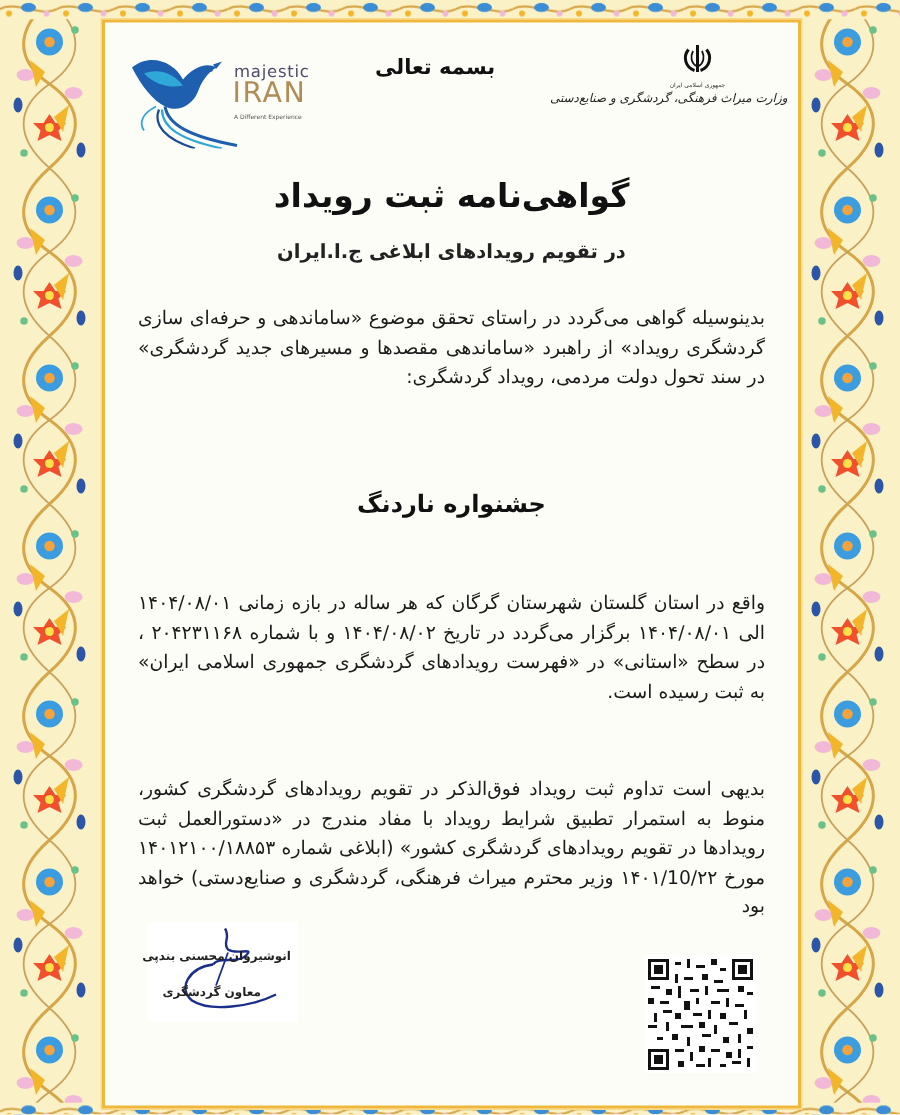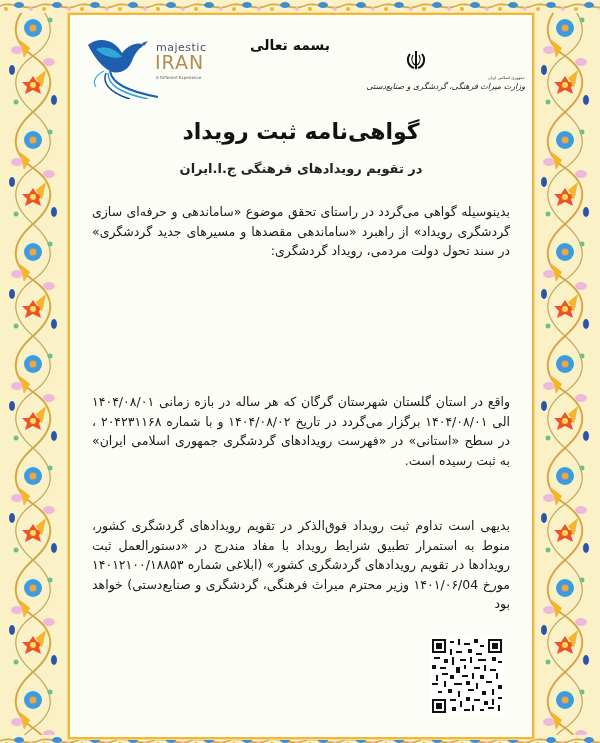--- a/index.html
+++ b/index.html
@@ -35,21 +35,21 @@
     position: absolute; left: 12px; top: 12px; width: 120px; height: 80px;
   }
   .logo-majestic .m-word { font-family: "DejaVu Sans", sans-serif; font-size: 11px; color: #4d4d6b; letter-spacing: 0.5px; position: absolute; left: 74px; top: 14px; }
   .logo-majestic .i-word { font-family: "DejaVu Sans", sans-serif; font-size: 19px; color: #b08d57; position: absolute; left: 73px; top: 24px; letter-spacing: 1px; font-weight: normal; }
   .logo-majestic .tag { font-size: 4px; color: #555; position: absolute; left: 74px; top: 48px; white-space: nowrap; }
   .bismillah {
     position: absolute; left: 180px; top: 22px; width: 100px; text-align: left;
     font-weight: bold; font-size: 14px; color: #111; direction: rtl;
   }
   .gov-emblem {
-    position: absolute; left: 335px; top: 34px; width: 120px; 
+    position: absolute; left: 335px; top: 13px; width: 120px; text-align: center;
   }
   .gov-emblem .ministry { font-size: 8px; color: #222; font-style: italic; direction: rtl; margin-top: 2px; white-space: nowrap; }
   .gov-emblem .small { font-size: 4px; color: #333; direction: rtl; }
   .title {
     position: absolute; left: 0; right: 0; top: 104px; text-align: center;
     font-size: 22px; font-weight: bold; color: #111; direction: rtl;
   }
   .subtitle {
     position: absolute; left: 0; right: 0; top: 146px; text-align: center;
     font-size: 13px; font-weight: bold; color: #222; direction: rtl;
@@ -157,29 +157,39 @@
           <path d="M17 5 C21 10,19 17,13 19" stroke="#111" stroke-width="2" fill="none"></path>
           <path d="M8 6 C6 10,7 14,10 16" stroke="#111" stroke-width="1.2" fill="none"></path>
           <path d="M14 6 C16 10,15 14,12 16" stroke="#111" stroke-width="1.2" fill="none"></path>
         </svg>
         <div class="small">جمهوری اسلامی ایران</div>
         <div class="ministry">وزارت میراث فرهنگی، گردشگری و صنایع‌دستی</div>
       </div>
     </div>
 
     <div class="title">گواهی‌نامه ثبت رویداد</div>
-    <div class="subtitle">در تقویم رویدادهای فرهنگی ج.ا.ایران</div>
+    <div class="subtitle">در تقویم رویدادهای ابلاغی ج.ا.ایران</div>
 
     <div class="para p1">بدینوسیله گواهی می‌گردد در راستای تحقق موضوع «ساماندهی و حرفه‌ای سازی گردشگری رویداد» از راهبرد «ساماندهی مقصدها و مسیرهای جدید گردشگری» در سند تحول دولت مردمی، رویداد گردشگری:</div>
 
+    <div class="event-name">جشنواره ناردنگ</div>
 
     <div class="para p2">واقع در استان گلستان شهرستان گرگان که هر ساله در بازه زمانی ۱۴۰۴/۰۸/۰۱ الی ۱۴۰۴/۰۸/۰۱ برگزار می‌گردد در تاریخ ۱۴۰۴/۰۸/۰۲ و با شماره ۲۰۴۲۳۱۱۶۸ ، در سطح «استانی» در «فهرست رویدادهای گردشگری جمهوری اسلامی ایران» به ثبت رسیده است.</div>
 
-    <div class="para p3">بدیهی است تداوم ثبت رویداد فوق‌الذکر در تقویم رویدادهای گردشگری کشور، منوط به استمرار تطبیق شرایط رویداد با مفاد مندرج در «دستورالعمل ثبت رویدادها در تقویم رویدادهای گردشگری کشور» (ابلاغی شماره ۱۴۰۱۲۱۰۰/۱۸۸۵۳ مورخ ۱۴۰۱/۰۶/04 وزیر محترم میراث فرهنگی، گردشگری و صنایع‌دستی) خواهد بود</div>
-
+    <div class="para p3">بدیهی است تداوم ثبت رویداد فوق‌الذکر در تقویم رویدادهای گردشگری کشور، منوط به استمرار تطبیق شرایط رویداد با مفاد مندرج در «دستورالعمل ثبت رویدادها در تقویم رویدادهای گردشگری کشور» (ابلاغی شماره ۱۴۰۱۲۱۰۰/۱۸۸۵۳ مورخ ۱۴۰۱/10/۲۲ وزیر محترم میراث فرهنگی، گردشگری و صنایع‌دستی) خواهد بود</div>
+
+    <div class="signature">
+      <svg width="100" height="66" viewBox="0 0 100 66" style="position:absolute;left:0;top:0;">
+        <path d="M52 4 C56 10,50 14,54 18 C60 22,72 16,66 22 C60 28,48 22,44 28" stroke="#1a2e8a" stroke-width="1.6" fill="none"></path>
+        <path d="M44 28 C28 30,20 44,30 52 C42 60,70 56,86 48" stroke="#1a2e8a" stroke-width="1.6" fill="none"></path>
+        <path d="M54 20 L46 42" stroke="#1a2e8a" stroke-width="1.2"></path>
+      </svg>
+      <span class="sig-line1">انوشیروان محسنی بندپی</span>
+      <span class="sig-line2">معاون گردشگری</span>
+    </div>
 
     <div class="qr">
       <svg width="74" height="78" viewBox="0 0 37 39" shape-rendering="crispEdges">
         <rect width="37" height="39" fill="#fff"></rect>
         <g fill="#111">
           <rect x="1" y="1" width="7" height="7"></rect>
             <rect x="2" y="2" width="5" height="5" fill="#fff"></rect>
             <rect x="3" y="3" width="3" height="3"></rect>
           <rect x="29" y="1" width="7" height="7"></rect>
             <rect x="30" y="2" width="5" height="5" fill="#fff"></rect>

